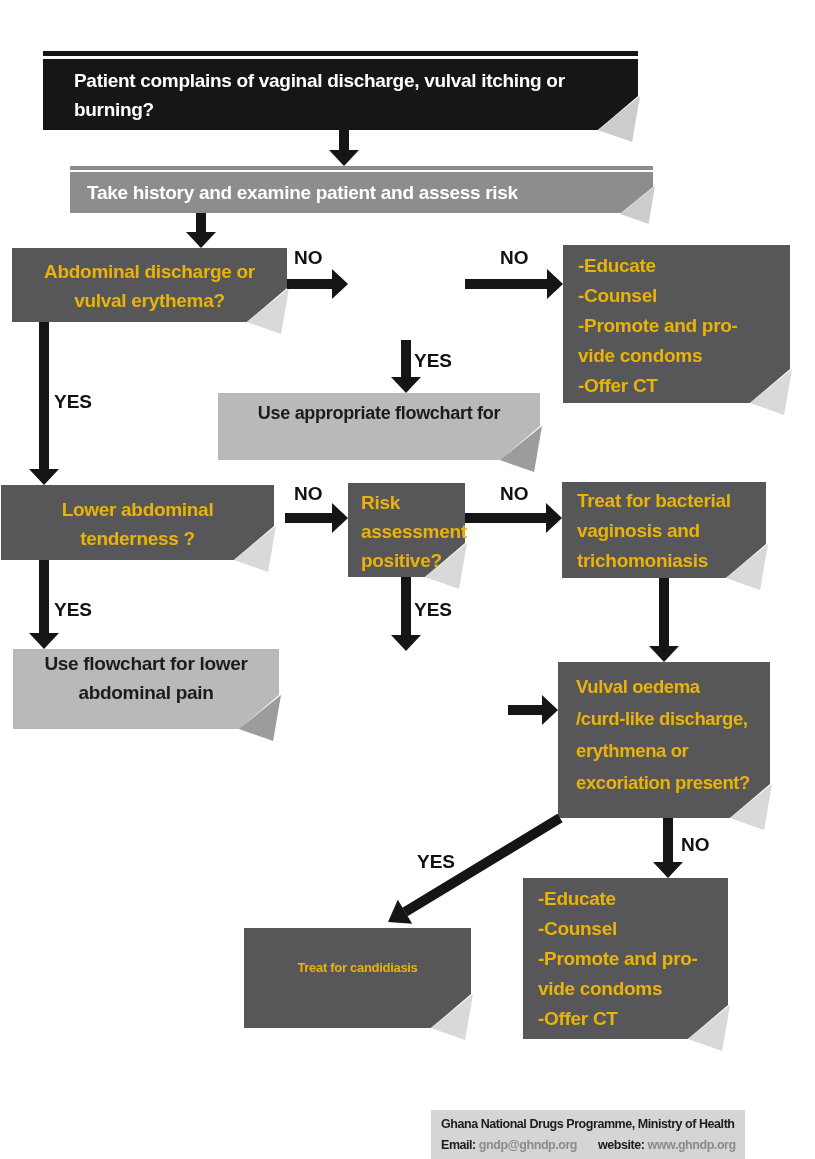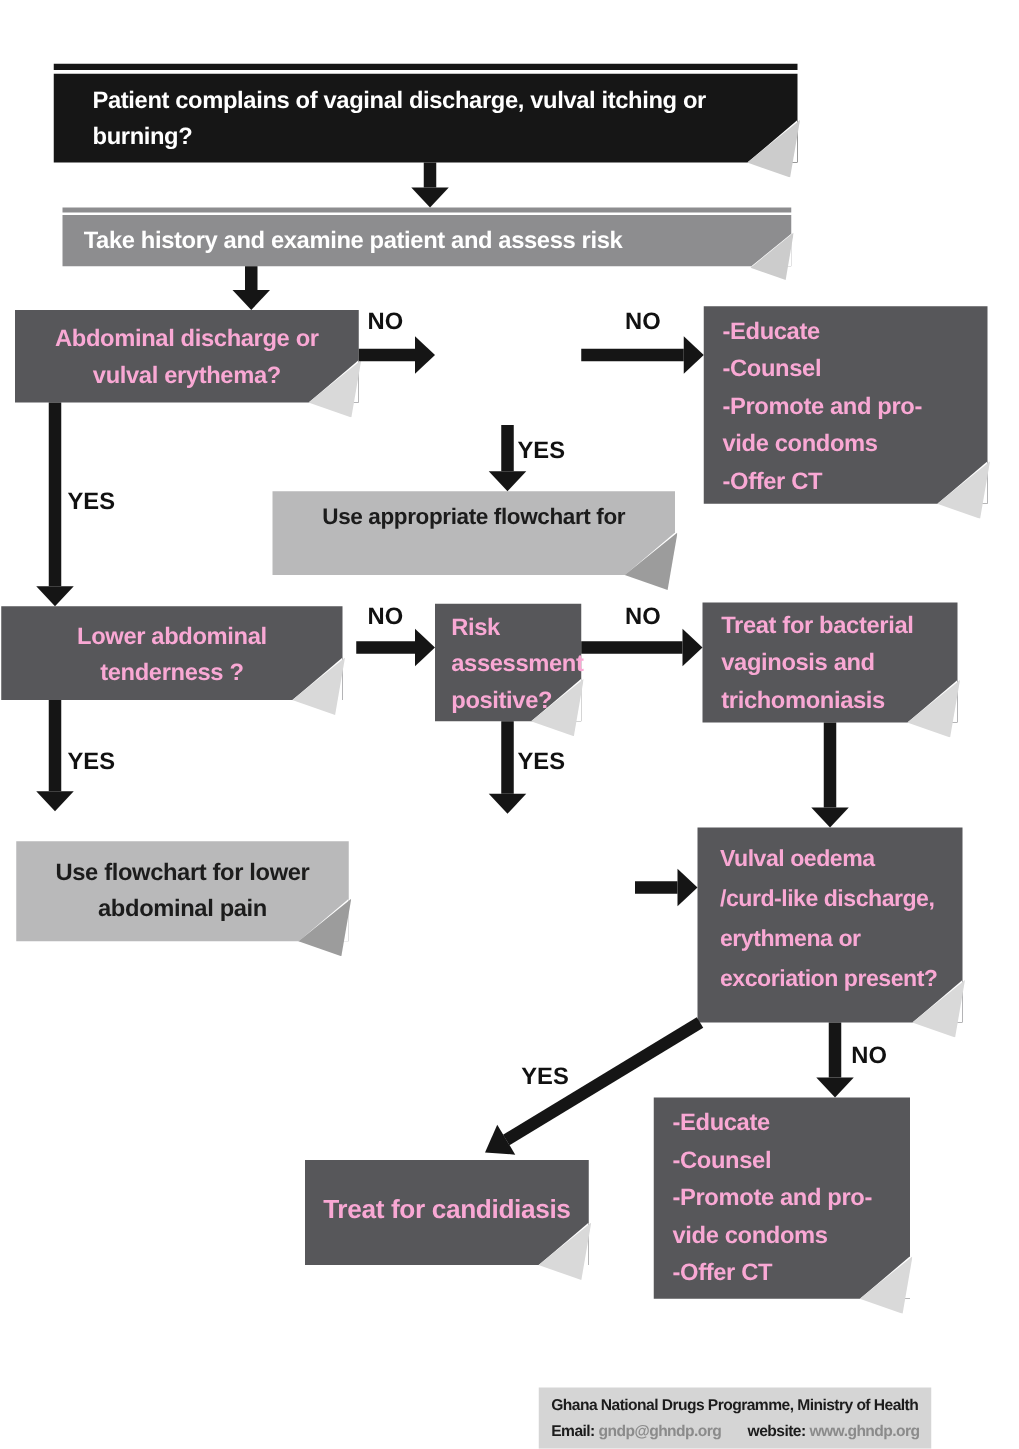--- a/index.html
+++ b/index.html
@@ -8,22 +8,22 @@
     --flap-top:#cccccc; --email-gray:#8b8b8b; --ink:#1c1c1c;
   }
   html,body{margin:0;padding:0;background:#fff;}
   #canvas{
     position:relative; width:815px; height:1159px; background:#fff; overflow:hidden;
     font-family:"Liberation Sans","DejaVu Sans",sans-serif; font-weight:bold;
   }
   .node{position:absolute; letter-spacing:-0.3px; box-sizing:border-box;}
   .node .ln{white-space:nowrap;}
   .blackbox{background:var(--black); color:#fff;}
-  .bar{background:var(--bar); color:#fff;}
-  .dark{background:var(--dark); color:#f9a8d4;}
+  .bar{background:var(--bar); color:#fff;margin-left:20px;}
+  .dark{background:var(--dark); color:#eab308;}
   .light{background:var(--light); color:var(--ink);}
   .center{text-align:center;}
   .stripe{position:absolute; left:0; right:0;}
   .blackbox .stripe{top:-8px; height:5px; background:var(--black);}
   .bar .stripe{top:-6px; height:4px; background:var(--bar);}
   .fold-cut{position:absolute; right:0; bottom:0; width:40px; height:34px; background:#fff;
     clip-path:polygon(100% 0,100% 100%,0 100%);}
   .fold-flap{position:absolute; right:-2px; bottom:-12px; width:44px; height:46px;
     clip-path:polygon(4% 74%,100% 0,82% 100%); background:var(--flap-dark);}
   .light .fold-flap{background:var(--flap-light);}
@@ -34,24 +34,24 @@
   
   #n-start{left:43px;top:59px;width:595px;height:71px;font-size:19px;line-height:29px;padding:7px 10px 0 31px;}
   #n-history{left:50px;top:172px;width:583px;height:41px;font-size:19px;line-height:41px;padding-left:17px;}
   #n-abdominal{left:12px;top:248px;width:275px;height:74px;font-size:19px;line-height:29px;padding-top:9px;}
   #n-genital{left:348px;top:246px;width:117px;height:94px;font-size:19px;line-height:29px;padding:5px 0 0 13px;}
   #n-educate-top{left:563px;top:245px;width:227px;height:158px;font-size:19px;line-height:30px;padding:6px 0 0 15px;}
   #n-appropriate{left:218px;top:393px;width:322px;height:67px;font-size:18px;line-height:28px;padding-top:6px;}
   #n-tenderness{left:1px;top:485px;width:273px;height:75px;font-size:19px;line-height:29px;padding-top:10px;}
   #n-risk{left:348px;top:483px;width:117px;height:94px;font-size:19px;line-height:29px;padding:5px 0 0 13px;}
   #n-bacterial{left:562px;top:482px;width:204px;height:96px;font-size:19px;line-height:30px;padding:4px 0 0 15px;}
-  #n-lower-pain{left:13px;top:649px;width:266px;height:80px;font-size:19px;line-height:29px;padding-top:11px;margin-top:24px;}
+  #n-lower-pain{left:13px;top:649px;width:266px;height:80px;font-size:19px;line-height:29px;}
   #n-chlamydia{left:290px;top:651px;width:218px;height:159px;font-size:18px;line-height:31px;padding:11px 0 0 14px;}
   #n-vulval{left:558px;top:662px;width:212px;height:156px;font-size:18.5px;line-height:32px;padding:9px 0 0 18px;letter-spacing:-0.4px;}
-  #n-candidiasis{left:244px;top:928px;width:227px;height:84px;font-size:21px;line-height:80px;}
+  #n-candidiasis{left:244px;top:928px;width:227px;height:100px;font-size:13px;line-height:80px;}
   #n-educate-bottom{left:523px;top:878px;width:205px;height:161px;font-size:19px;line-height:30px;padding:6px 0 0 15px;}
 
   
   .av{position:absolute;width:10px;background:var(--arrow);}
   .av::after{content:"";position:absolute;left:-10px;bottom:-16px;width:0;height:0;
     border:solid transparent;border-width:16px 15px 0 15px;border-top-color:var(--arrow);}
   .ah{position:absolute;height:10px;background:var(--arrow);}
   .ah::after{content:"";position:absolute;top:-10px;right:-16px;width:0;height:0;
     border:solid transparent;border-width:15px 0 15px 16px;border-left-color:var(--arrow);}
   #a1{left:339px;top:130px;height:20px;}

